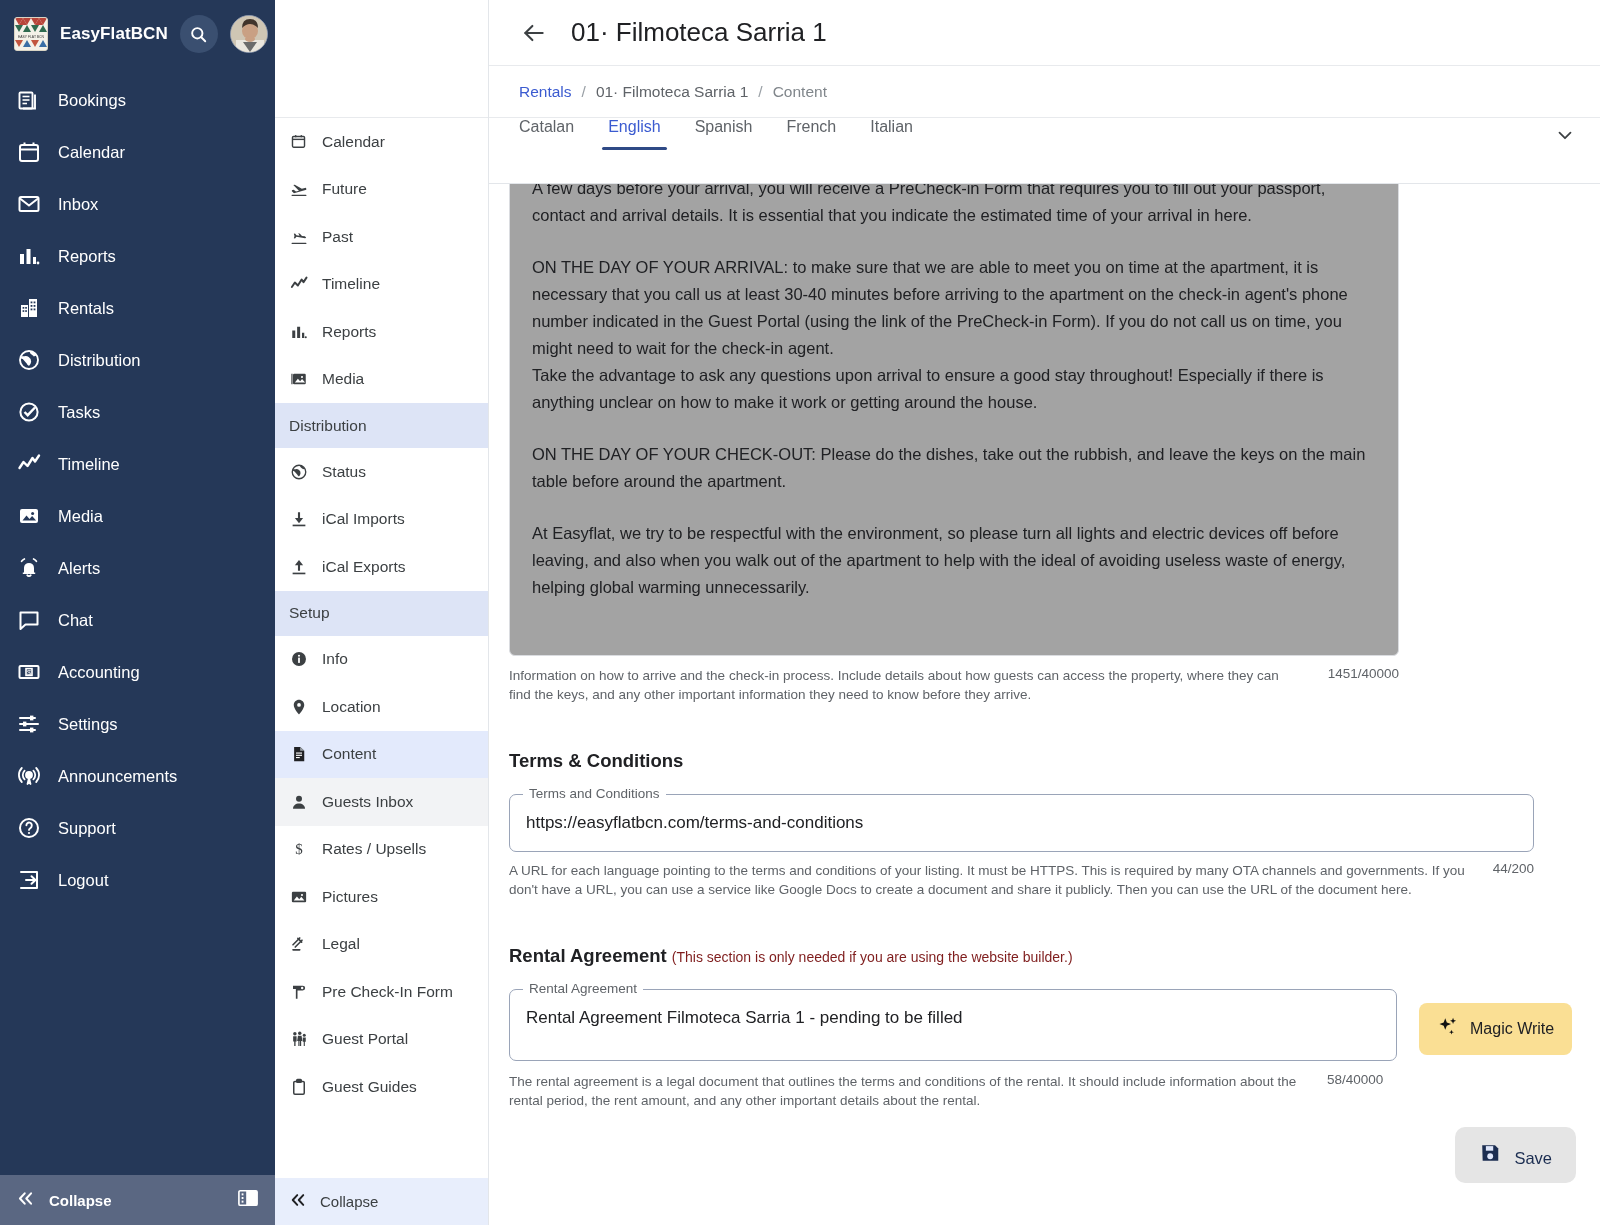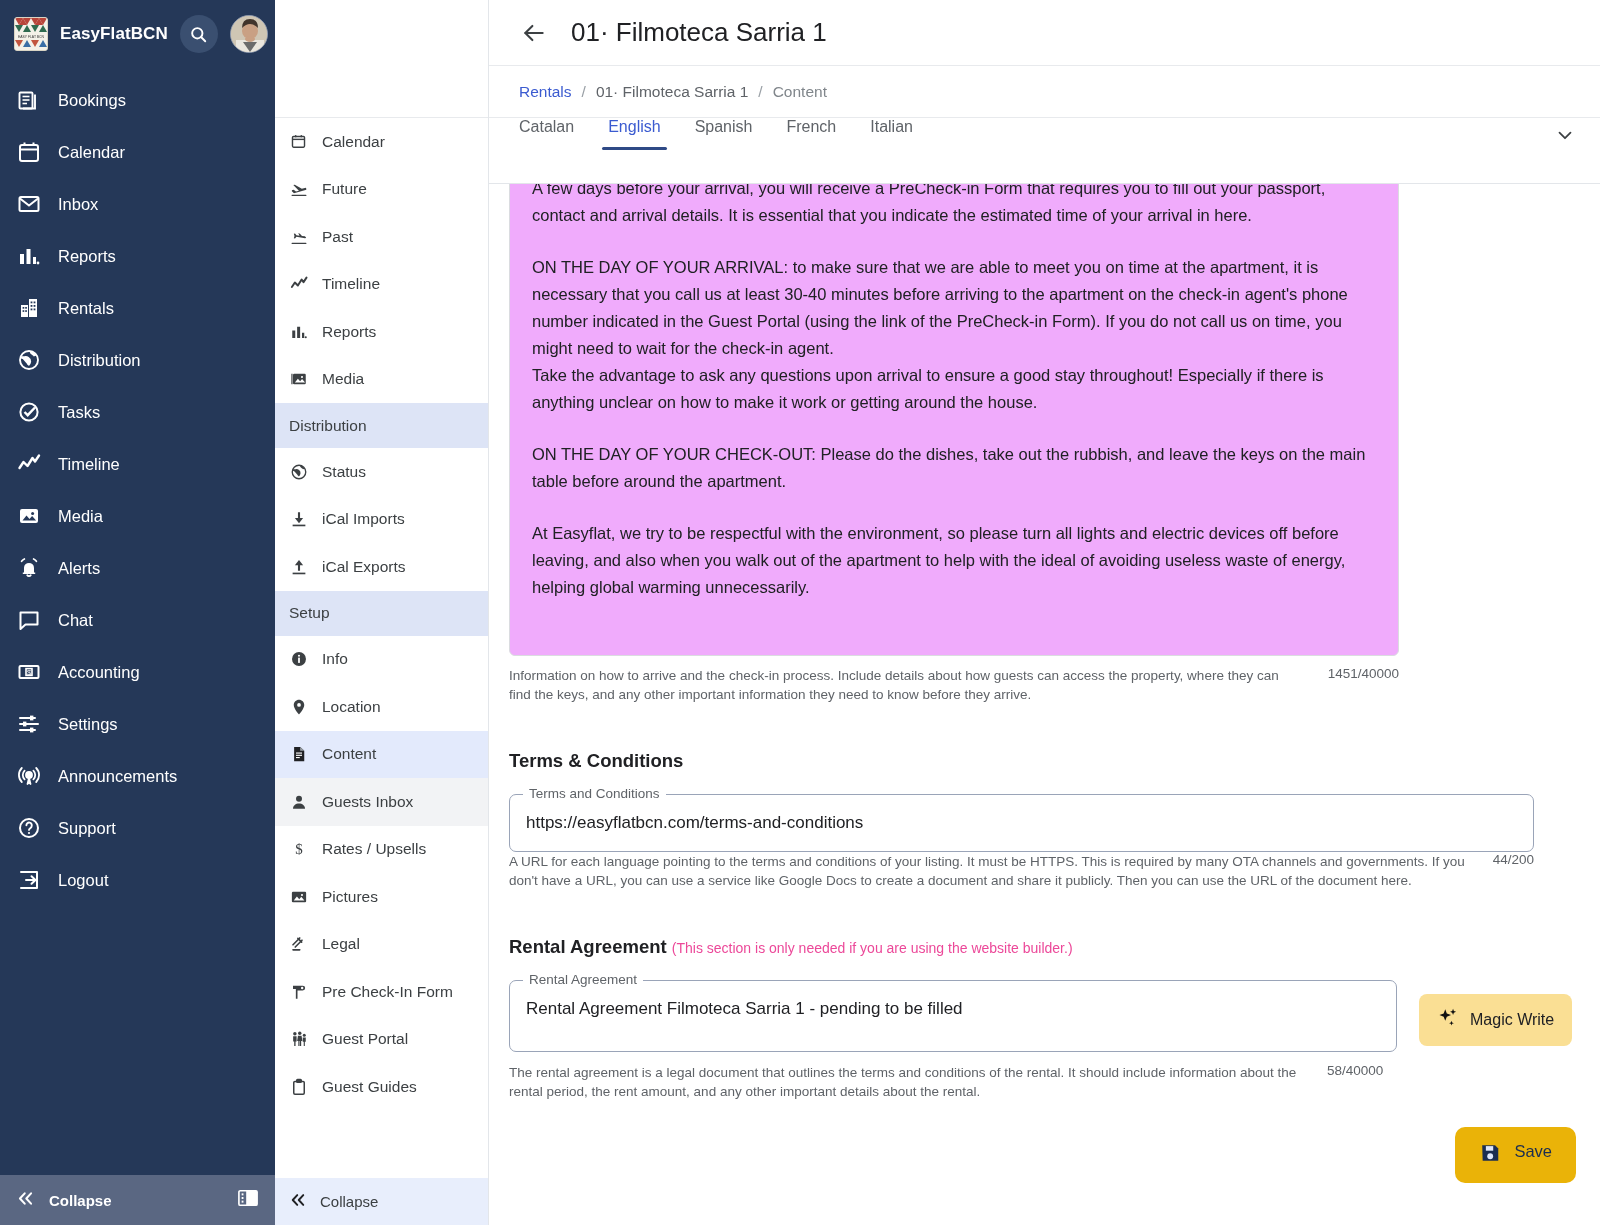--- a/index.html
+++ b/index.html
@@ -146,21 +146,21 @@
     margin-left: auto; margin-right: 18px; margin-bottom: 10px;
     width: 34px; height: 34px; cursor:pointer;
     display:flex; align-items:center; justify-content:center;
   }
 
   .scroll-area { flex: 1 1 auto; overflow: hidden; position: relative;
     padding: 0 26px 0 20px; }
 
   .field-box {
     border: 1px solid #dadce0; border-radius: 6px;
-    background: #f0abfc;
+    background: #a3a3a3;
     margin-top: -28px;
     padding: 18px 22px 24px 22px;
     height: 500px; overflow:hidden;
     position: relative;
     width: calc(100% - 170px);
     max-width: 890px;
   }
   .field-box p {
     font-size: 16.5px; line-height: 27px; color: #202124;
     margin: 0;
@@ -171,67 +171,67 @@
     margin-top: 10px; gap: 22px;
     width: calc(100% - 170px); max-width: 890px;
   }
   .helper-text { font-size: 13.5px; color: #5f6368; line-height: 19px;
     max-width: 770px; }
   .helper-count { font-size: 13.5px; color: #5f6368; white-space: nowrap;
     padding-top: 0px; }
 
   .section-title { font-size: 18.5px; font-weight: bold; color: #202124;
     margin-top: 46px; }
-  .section-title .sub { font-size: 14px; font-weight: normal; color: #ec4899; }
+  .section-title .sub { font-size: 14px; font-weight: normal; color: #7f1d1d; }
 
   .outlined {
     position: relative; margin-top: 22px;
     border: 1px solid #9aa4b8; border-radius: 7px;
     background: #fff;
     width: calc(100% - 40px); max-width: 1040px;
   }
   .outlined > .legend {
     position: absolute; top: -9px; left: 13px;
     background: #fff; padding: 0 6px;
     font-size: 13.5px; color: #5f6368;
   }
   .outlined .value {
     font-size: 17px; color: #202124;
     padding: 18px 16px;
   }
   .outlined.tall { max-width: 888px; }
   .outlined.tall .value { height: 70px; padding-bottom: 0; }
   .url-helper {
     display: flex; justify-content: space-between; gap: 24px;
-    width: calc(100% - 40px); max-width: 1040px;
+    margin-top: 9px; width: calc(100% - 40px); max-width: 1040px;
   }
   .url-helper .t { font-size: 13.5px; color: #5f6368; line-height: 19px;
     max-width: 960px; }
 
   .ra-row { display: flex; align-items: flex-start; gap: 22px; }
   .magic-btn {
     margin-top: 36px;
     background: #fadf94; color: #202124;
     border: none; border-radius: 8px;
     padding: 13px 18px;
     font-size: 16px; font-family: "Liberation Sans", sans-serif;
     display: flex; align-items: center; gap: 11px; cursor: pointer;
     white-space: nowrap;
   }
   .ra-helper { display: flex; gap: 18px; margin-top: 11px; }
   .ra-helper .t { font-size: 13.5px; color: #5f6368; line-height: 19px;
     max-width: 800px; }
 
   .save-btn {
     position: absolute; right: 24px; bottom: 42px;
-    background: #eab308; color: #1b2d51;
+    background: #e5e5e5; color: #1b2d51;
     border: none; border-radius: 10px;
     padding: 15px 24px;
     font-size: 16.5px; font-family: "Liberation Sans", sans-serif;
-    display: flex; align-items: flex-start; gap: 13px; cursor: pointer;
+    display: flex; align-items: flex-end; gap: 13px; cursor: pointer;
   }
 </style>
 </head>
 <body>
 
 <div class="app">
 
   <aside class="sidebar">
     <div class="brand">
       <div class="brand-logo">

